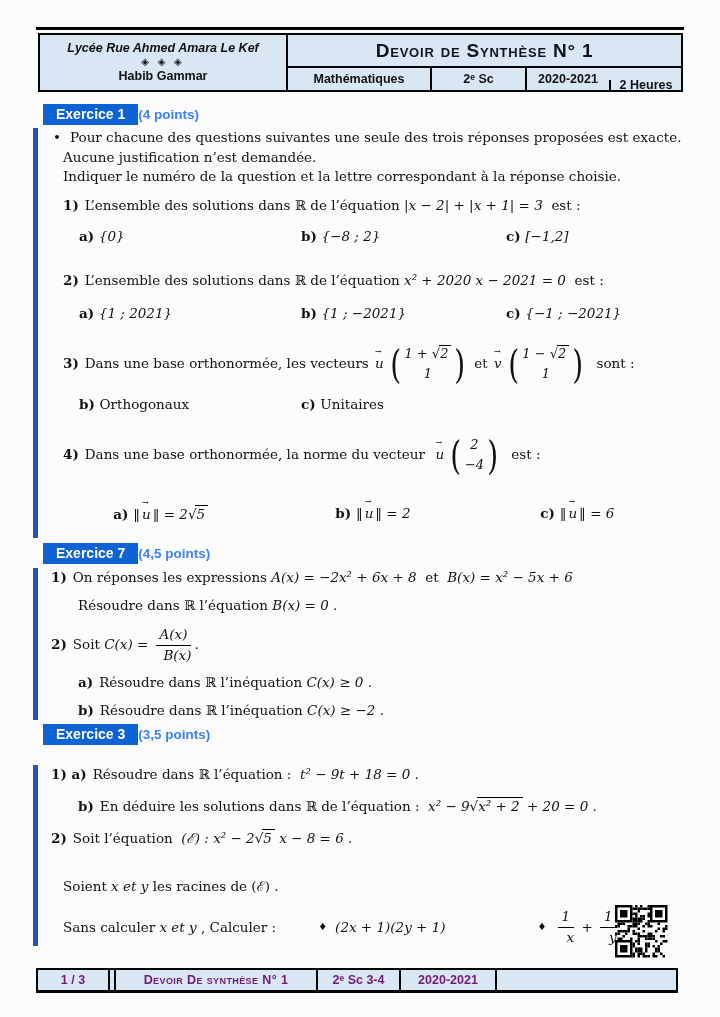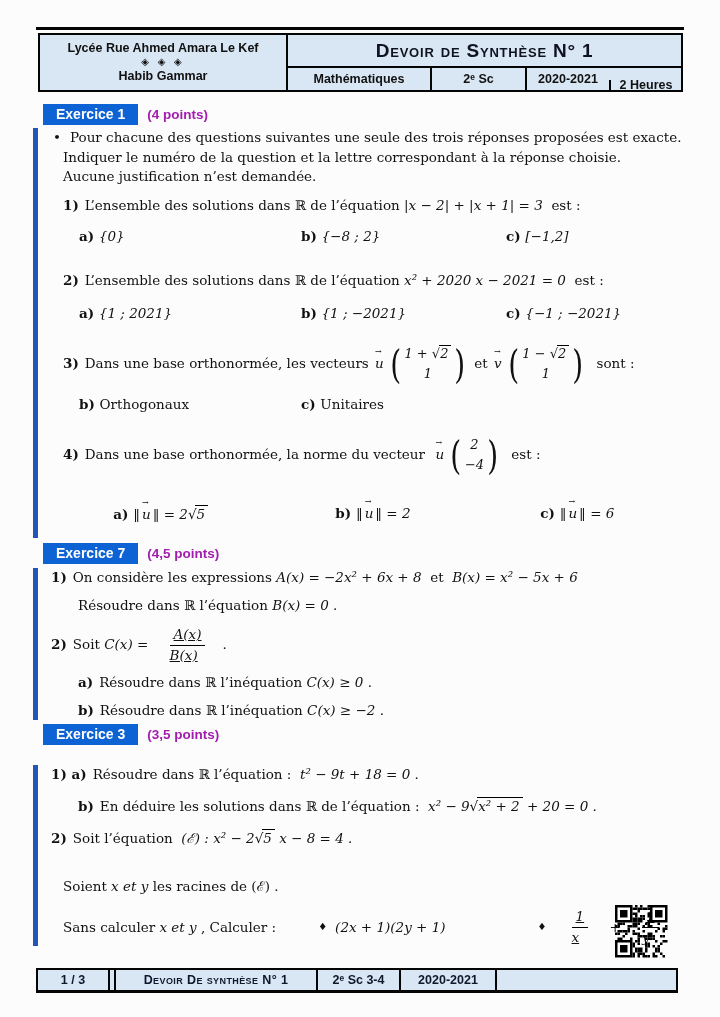--- a/index.html
+++ b/index.html
@@ -16,44 +16,44 @@
   .topline { position:absolute; top:27px; left:36px; width:648px; height:3px; background:#050505; }
   .header-table {
     position:absolute; top:33px; left:38px; width:645px; height:59px;
     display:grid; grid-template-columns:248px 1fr;
     border:2.5px solid #050505; background:#d9e7f5;
   }
   .h-left {
     border-right:2.5px solid #050505; display:flex; flex-direction:column;
     align-items:center; justify-content:center; line-height:1.25;
   }
-  .h-school { font-weight:700; font-size:12.5px; }
+  .h-school { font-weight:700; font-size:12.5px;font-style:italic; }
   .h-orn    { font-size:10px; letter-spacing:3px; }
   .h-teacher{ font-weight:700; font-size:12.5px; }
   .h-right { display:flex; flex-direction:column; }
   .h-title {
     flex:1; display:flex; align-items:center; justify-content:center;
     font-weight:700; font-size:19px; font-variant:small-caps;
     letter-spacing:.8px; color:#10131f;
   }
   .h-bottom { display:flex; height:24px; border-top:2.5px solid #050505; }
   .h-cell {
     display:flex; align-items:center; justify-content:center;
     font-weight:700; font-size:12.5px; border-left:2px solid #050505;
   }
   .h-cell:first-child { border-left:none; }
   .hc-subject { width:142px; } .hc-grade { width:95px; } .hc-year { width:84px; } .hc-time { flex:1;margin-top:12px; }
 
   
-  .badge-row { position:absolute; left:43px; display:flex; align-items:center; gap:9px; }
+  .badge-row { position:absolute; left:43px; display:flex; align-items:center; }
   .badge {
     background:#0d63d3; color:#fff; font-family:"Liberation Sans",sans-serif;
     font-weight:700; font-size:14px; padding:2px 13px 3px;
   }
-  .points { font-family:"Liberation Sans",sans-serif; font-weight:700; font-size:13.5px; color:#a21caf; }
+  .points { font-family:"Liberation Sans",sans-serif; font-weight:700; font-size:13.5px; color:#3b82f6; }
   .ex-body {
     position:absolute; left:33px; width:652px;
     border-left:5px solid #2456b8; padding-left:13px;
   }
 
   
   .line { display:flex; align-items:center; flex-wrap:nowrap; white-space:pre; line-height:1.45; }
   .math { font-style:italic; }
   .bold { font-weight:700; }
   .qnum { font-weight:700; padding-right:6px; }
@@ -73,35 +73,35 @@
   
   .vec { position:relative; display:inline-block; font-style:italic; padding:0 2px; }
   .vec .arr { position:absolute; top:-8px; left:2px; font-size:8px; font-style:normal; }
 
   
   .cvec { display:inline-flex; align-items:center; margin:0 2px; }
   .cvec .paren { font-size:40px; font-weight:400; line-height:46px; transform:scaleX(.7); font-style:normal; }
   .cvec .col { display:inline-flex; flex-direction:column; align-items:center; line-height:1.5; font-size:13px; padding:0 1px; }
 
   
-  .frac { display:inline-flex; flex-direction:column; align-items:flex-start; vertical-align:middle; line-height:1.3; margin:0 17px;text-decoration:underline; }
+  .frac { display:inline-flex; flex-direction:column; align-items:flex-end; vertical-align:middle; line-height:1.3; margin:0 3px; }
   .frac .num { border-bottom:1.3px solid #000; padding:0 4px 1px; }
   .frac .den { padding-top:1px; }
 
   .norm { white-space:nowrap; }
 
   .calc-items { display:flex; align-items:center; }
   .diam { font-size:10px; padding:0 8px 0 0; }
 
   
   .footer {
     position:absolute; top:968px; left:36px; width:642px; height:25px;
     display:flex; background:#d9e7f5;
     border:2px solid #050505; border-bottom-width:3px;
-    font-family:"Liberation Sans",sans-serif; font-weight:700; font-size:12.5px; color:#0f172a;
+    font-family:"Liberation Sans",sans-serif; font-weight:700; font-size:12.5px; color:#701a75;
   }
   .f-cell { display:flex; align-items:center; justify-content:center; }
   .f-page { width:70px; }
   .f-sep  { width:8px; border-left:2.5px solid #050505; border-right:2.5px solid #050505; }
   .f-title{ width:202px; font-variant:small-caps; letter-spacing:.4px; border-right:2px solid #050505; }
   .f-grade{ width:83px; border-right:2px solid #050505; }
   .f-year { width:96px; border-right:2px solid #050505; }
   .f-empty{ flex:1; }
 
   .qr { position:absolute; top:903px; left:610px; width:64px; height:56px; }
@@ -131,22 +131,22 @@
   </div>
 
   <div class="badge-row" style="top:104px">
     <span class="badge">Exercice 1</span>
     <span class="points">(4 points)</span>
   </div>
 
   <div class="ex-body" style="top:128px">
     <div class="intro">
       <div class="line"><span class="b">•</span><span>Pour chacune des questions suivantes une seule des trois réponses proposées est exacte.</span></div>
+      <div class="line indent1"><span>Aucune justification n’est demandée.</span></div>
       <div class="line indent1"><span>Indiquer le numéro de la question et la lettre correspondant à la réponse choisie.</span></div>
-      <div class="line indent1"><span>Aucune justification n’est demandée.</span></div>
     </div>
 
     <div class="line indent1" style="margin-top:9px">
       <span class="qnum">1)</span>
       <span>L’ensemble des solutions dans ℝ de l’équation </span>
       <span class="math">|x − 2| + |x + 1| = 3</span>
       <span>  est :</span>
     </div>
     <div class="opts" style="margin-top:13px">
       <div class="opt"><span class="bold">a) </span><span class="math">{0}</span></div>
@@ -223,21 +223,21 @@
   </div>
 
   <div class="badge-row" style="top:543px">
     <span class="badge">Exercice 7</span>
     <span class="points">(4,5 points)</span>
   </div>
 
   <div class="ex-body" style="top:568px">
     <div class="line">
       <span class="qnum">1)</span>
-      <span>On considère les expressions </span>
+      <span>On réponses les expressions </span>
       <span class="math">A(x) = −2x² + 6x + 8</span>
       <span>  et  </span>
       <span class="math">B(x) = x² − 5x + 6</span>
     </div>
     <div class="line indent2" style="margin-top:8px">
       <span>Résoudre dans ℝ l’équation </span>
       <span class="math">B(x) = 0 .</span>
     </div>
     <div class="line" style="margin-top:11px">
       <span class="qnum">2)</span>
@@ -277,21 +277,21 @@
       <span>En déduire les solutions dans ℝ de l’équation :  </span>
       <span class="math">x² − 9</span>
       <span class="sq"><span class="rsign">√</span><span class="rad">x² + 2</span></span>
       <span class="math"> + 20 = 0 .</span>
     </div>
     <div class="line" style="margin-top:13px">
       <span class="qnum">2)</span>
       <span>Soit l’équation  </span>
       <span class="math">(ℰ) : x² − 2</span>
       <span class="sq"><span class="rsign">√</span><span class="rad">5</span></span>
-      <span class="math"> x − 8 = 4 .</span>
+      <span class="math"> x − 8 = 6 .</span>
     </div>
     <div class="line indent1" style="margin-top:28px">
       <span>Soient </span><span class="math">x et y</span><span> les racines de (ℰ) .</span>
     </div>
     <div class="line indent1 calc-items" style="margin-top:12px">
       <span>Sans calculer </span><span class="math">x et y</span><span> , Calculer :</span>
       <span style="width:42px"></span>
       <span class="diam">♦</span>
       <span class="math">(2x + 1)(2y + 1)</span>
       <span style="width:92px"></span>

